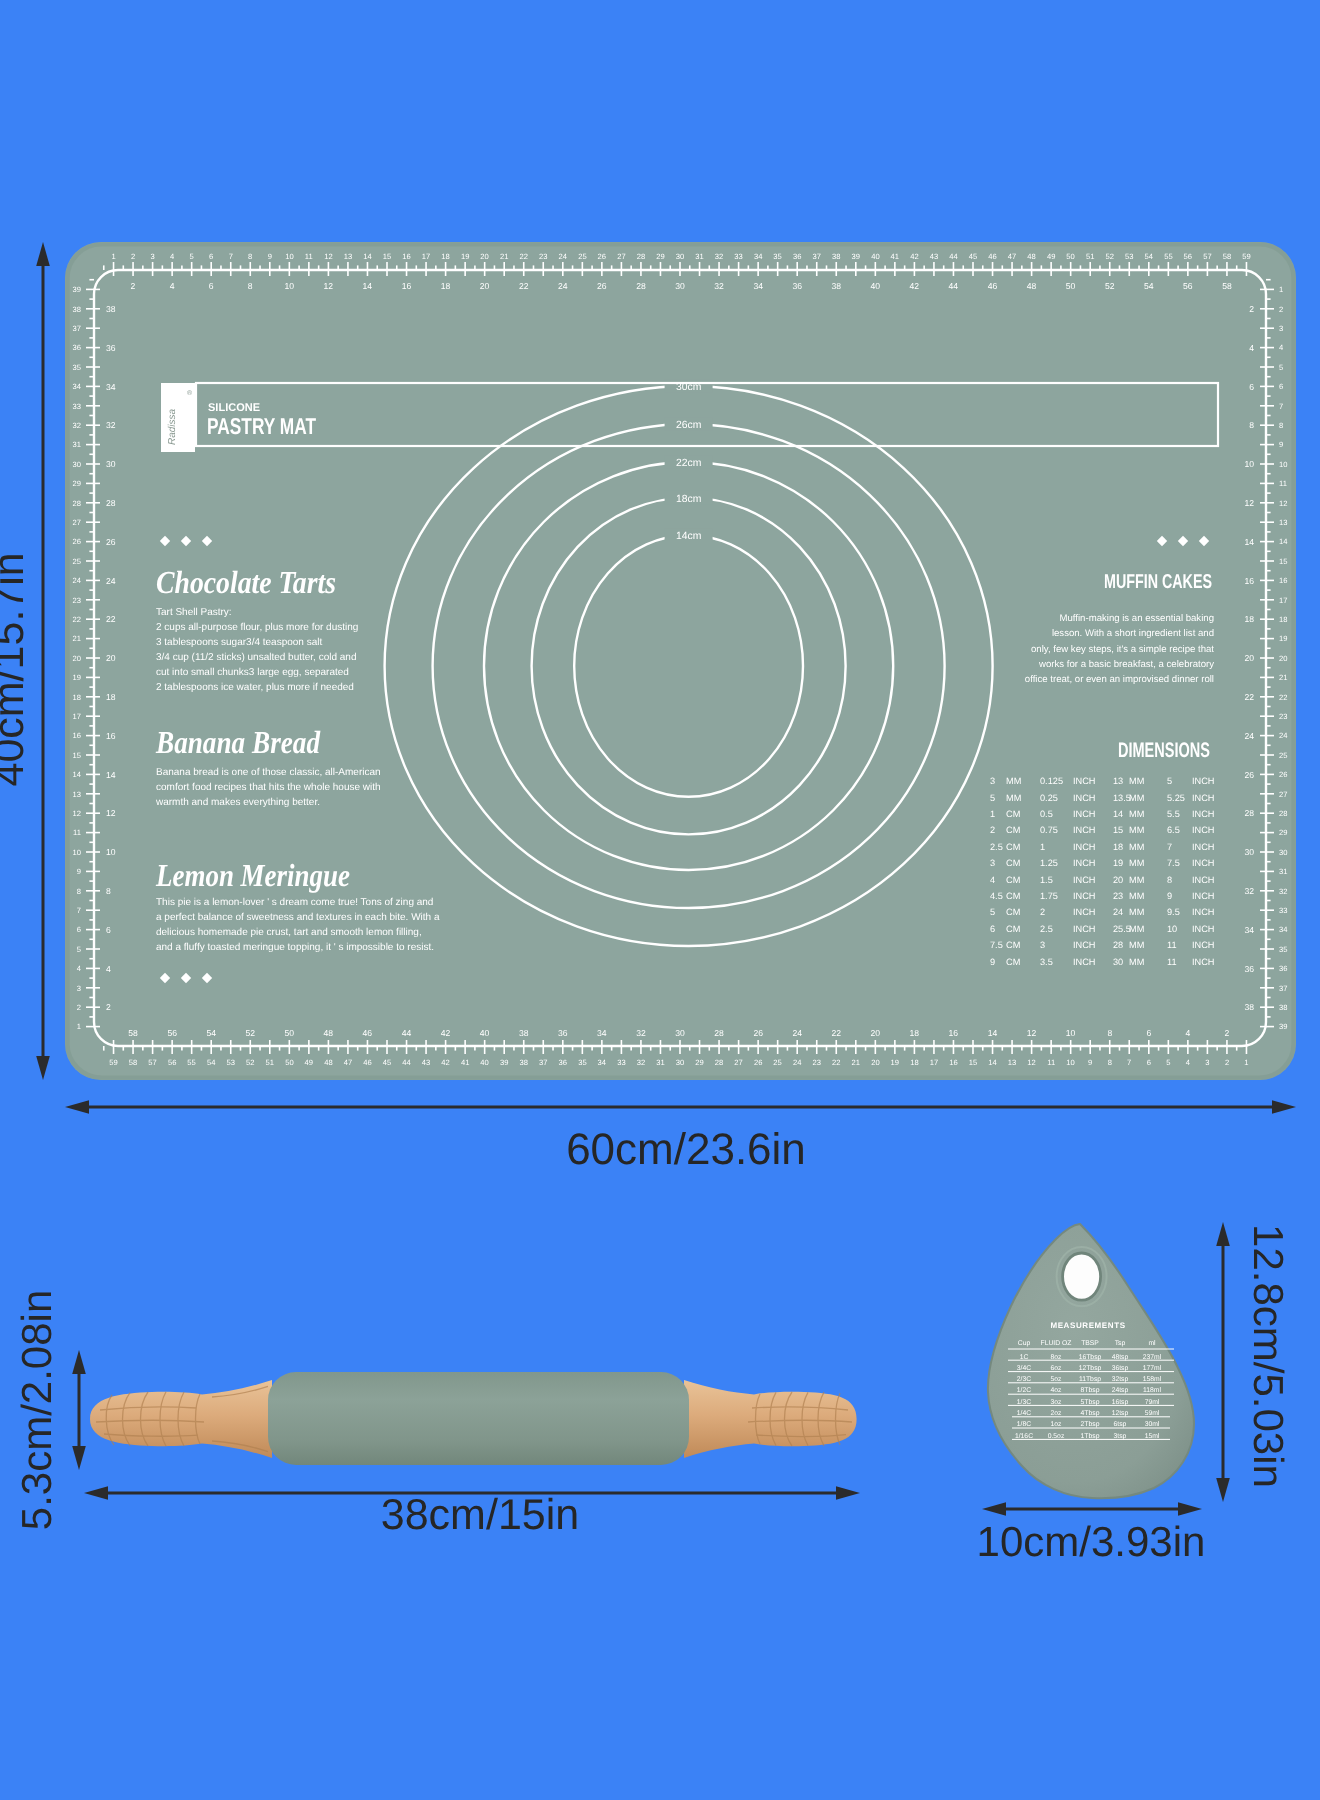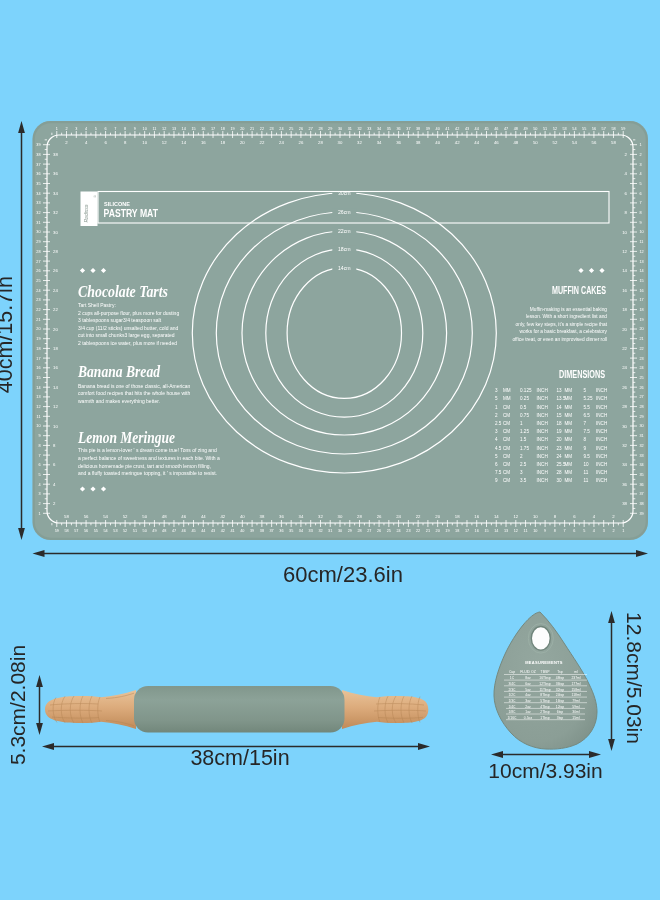--- a/index.html
+++ b/index.html
@@ -1,16 +1,16 @@
 <!DOCTYPE html>
 <html><head>
 <meta charset="utf-8">
 <style>
   html,body { margin:0; padding:0; background:#fff; }
-  #page { position:relative; width:660px; height:900px; background:#7dd3fc; overflow:hidden;
+  #page { position:relative; width:660px; height:900px; background:#3b82f6; overflow:hidden;
            font-family:"Liberation Sans",sans-serif; }
   svg text { font-family:"Liberation Sans",sans-serif; }
 </style>
 </head>
 <body>
 <div id="page">
 <svg width="660" height="900" viewBox="0 0 660 900">
 <defs>
   <linearGradient id="barrel" x1="0" y1="0" x2="0" y2="1">
     <stop offset="0" stop-color="#81978c"></stop>

